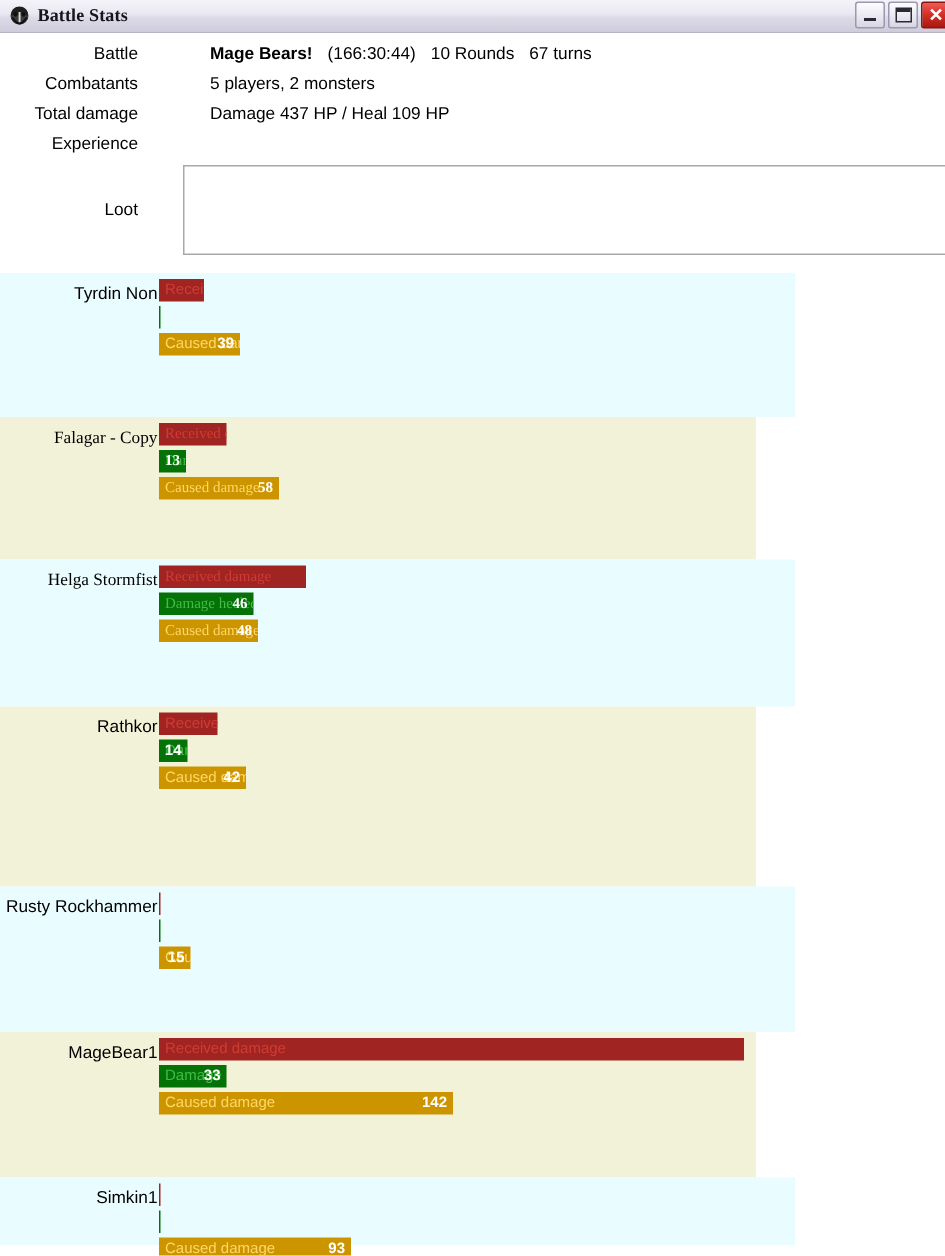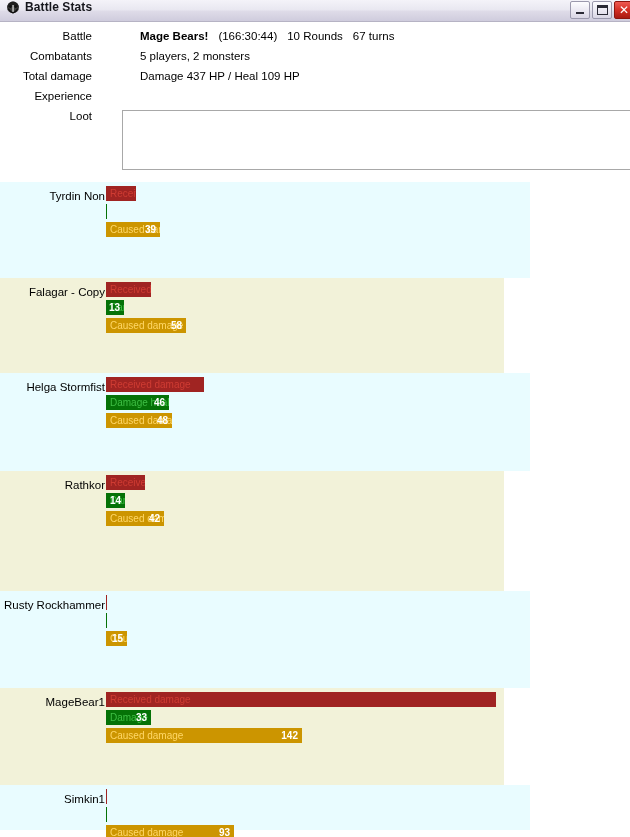--- a/index.html
+++ b/index.html
@@ -7,21 +7,21 @@
     width:630px;height:837px;overflow:hidden;
     background:#ffffff;
     font-family:"Liberation Sans","DejaVu Sans",sans-serif;
     font-size:11.5px;color:#000;
   }
   
   .titlebar{
     position:relative;height:21px;
     background:linear-gradient(to bottom,#f4f3f9 0%,#e9e8f1 45%,#dedbe8 55%,#cfccdd 100%);
     border-bottom:1px solid #b6b3c4;
-    display:flex;align-items:flex-start;
+    display:flex;align-items:center;font-family:Liberation Serif, serif;
   }
   .title-icon{width:16px;height:16px;margin:0 4px 0 5px;flex:none;position:relative;}
   .title-text{
     font-weight:bold;font-size:12px;color:#15161c;
     letter-spacing:.1px;white-space:nowrap;
   }
   .winbtns{position:absolute;right:0;top:1px;display:flex;gap:2px;align-items:center;}
   .wbtn{
     width:20px;height:18px;border:1px solid #9b99ad;border-radius:2px;
     background:linear-gradient(to bottom,#fdfdff 0%,#eceaf3 50%,#d9d6e4 100%);
@@ -40,21 +40,21 @@
   
   .form{padding-top:8px;}
   .frow{display:flex;align-items:baseline;margin-bottom:8px;gap:40px;}
   .flabel{
     width:92px;flex:none;text-align:right;padding-right:8px;
     font-size:11.5px;color:#000;
   }
   .fval{font-size:11.5px;color:#000;white-space:nowrap;}
   .fval .strong{font-weight:bold;}
   .fval .gap{display:inline-block;width:10px;}
-  .lootrow{display:flex;align-items:flex-start;margin-bottom:0;gap:22px;}
+  .lootrow{display:flex;align-items:center;margin-bottom:0;gap:22px;}
   .lootbox{
     margin-left:0;width:530px;height:60px;
     background:#fff;border:1px solid #a8a8a8;border-right:none;box-sizing:border-box;
   }
   
   .hpwrap{display:flex;margin-top:12px;}
   .hplabel{
     width:92px;flex:none;text-align:right;padding-right:8px;
     font-size:11.5px;padding-top:8px;
   }
@@ -151,38 +151,38 @@
             <span class="btext">Received damage</span>
             <span class="bval">22</span>
           </div>
           <div class="bar green hair" style="width: 1px; height: 15px;"></div>
           <div class="bar orange" style="width: 54px;">
             <span class="btext">Caused damage</span>
             <span class="bval">39</span>
           </div>
         </div>
       </div>
-      <div class="hprow even" style="height: 95px;">
+      <div class="hprow even" style="height: 95px; font-family: Liberation Serif, serif;">
         <div class="namecell">Falagar - Copy</div>
         <div class="bars">
           <div class="bar red" style="width: 45px;">
             <span class="btext">Received damage</span>
             <span class="bval">33</span>
           </div>
           <div class="bar green" style="width: 18px;">
             <span class="btext">Damage healed</span>
             <span class="bval">13</span>
           </div>
           <div class="bar orange" style="width: 80px;">
             <span class="btext">Caused damage</span>
             <span class="bval">58</span>
           </div>
         </div>
       </div>
-      <div class="hprow odd" style="height: 98px;">
+      <div class="hprow odd" style="height: 98px; font-family: Liberation Serif, serif;">
         <div class="namecell">Helga Stormfist</div>
         <div class="bars">
           <div class="bar red" style="width: 98px;">
             <span class="btext">Received damage</span>
             <span class="bval">71</span>
           </div>
           <div class="bar green" style="width: 63px;">
             <span class="btext">Damage healed</span>
             <span class="bval">46</span>
           </div>

